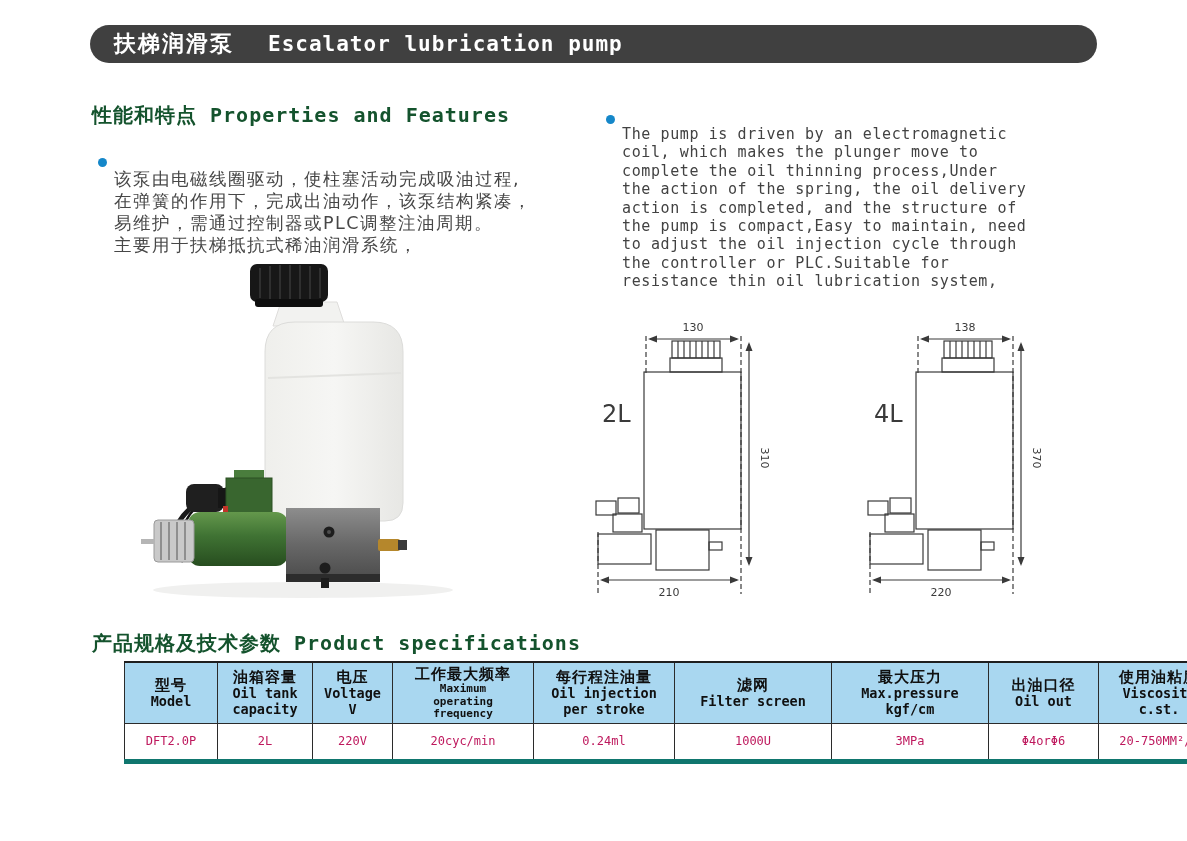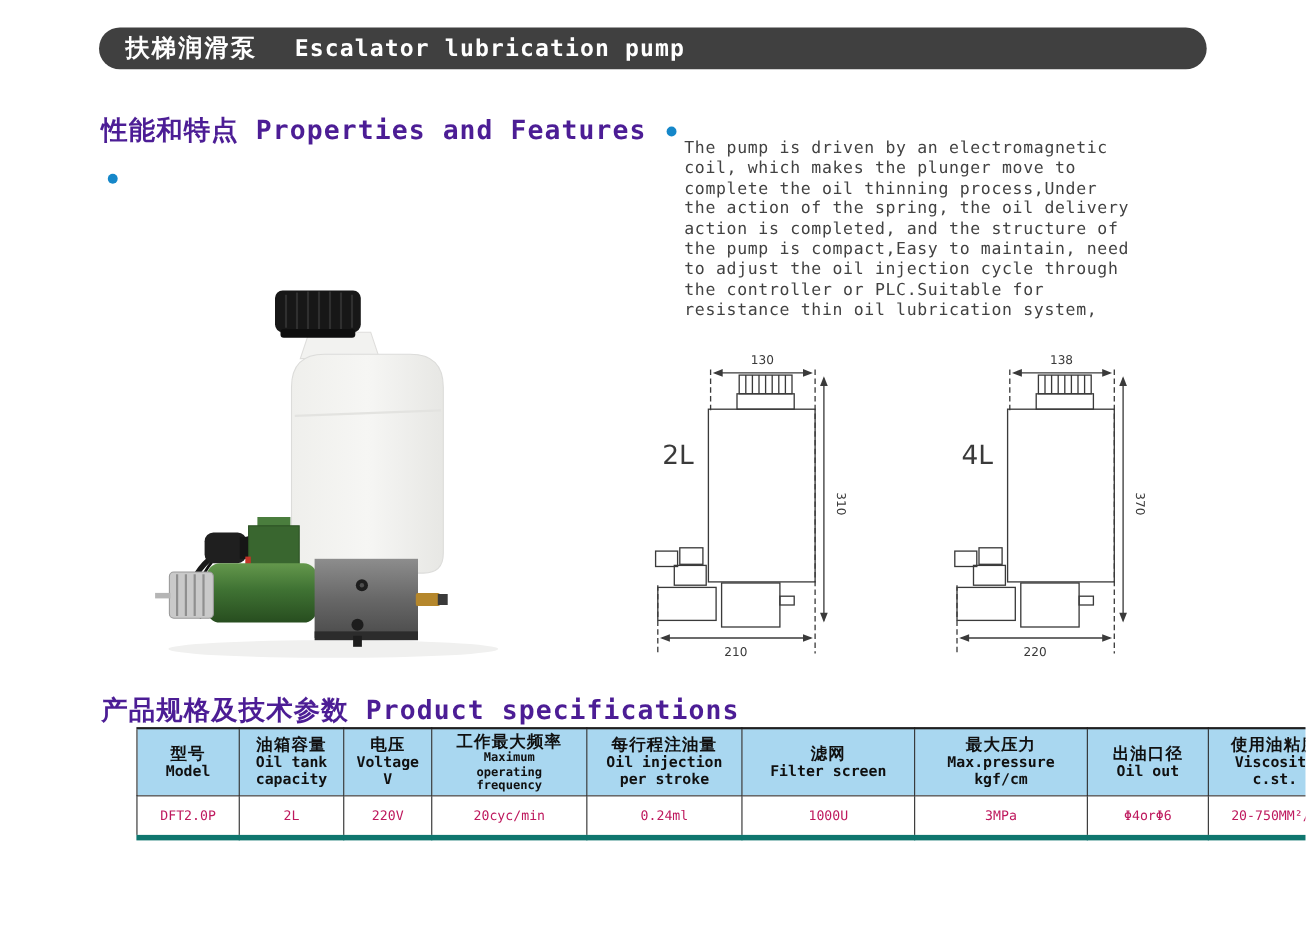--- a/index.html
+++ b/index.html
@@ -6,21 +6,21 @@
   .page{position:relative;width:1187px;height:841px;background:#ffffff;overflow:hidden;
         font-family:"DejaVu Sans","Liberation Sans",sans-serif;color:#3a3a3a;}
 
   
   .header-bar{position:absolute;left:90px;top:25px;width:1007px;height:38px;border-radius:19px;
               background:#404040;display:flex;align-items:center;padding-left:24px;box-sizing:border-box;}
   .header-bar .zh{color:#fff;font-weight:bold;font-size:22px;letter-spacing:2px;}
   .header-bar .en{color:#fff;font-weight:bold;font-size:21px;margin-left:34px;letter-spacing:1px;
                   font-family:"DejaVu Sans Mono","Liberation Mono",monospace;}
 
-  .sec-title{position:absolute;font-size:24px;font-weight:bold;color:#4c1d95;letter-spacing:1px;
+  .sec-title{position:absolute;font-size:20px;font-weight:bold;color:#14532d;letter-spacing:1px;
              font-family:"DejaVu Sans Mono","Liberation Mono",monospace;white-space:nowrap;}
   .sec-title.features{left:92px;top:102px;}
   .sec-title.specs{left:92px;top:630px;}
 
   .bullet-dot{position:absolute;border-radius:50%;background:#1587c9;}
   .dot-zh{left:98px;top:158px;width:9px;height:9px;}
   .dot-en{left:606px;top:115px;width:9px;height:9px;}
 
   .para{position:absolute;white-space:pre-line;margin-top:19px;}
   .para-zh{left:114px;top:149px;width:490px;font-size:17.5px;line-height:22px;color:#474747;
@@ -55,20 +55,24 @@
 <div class="page">
 
   <div class="header-bar">
     <span class="zh">扶梯润滑泵</span>
     <span class="en">Escalator lubrication pump</span>
   </div>
 
   <div class="sec-title features">性能和特点 Properties and Features</div>
 
   <span class="bullet-dot dot-zh"></span>
+  <div class="para para-zh">该泵由电磁线圈驱动，使柱塞活动完成吸油过程,
+在弹簧的作用下，完成出油动作，该泵结构紧凑，
+易维护，需通过控制器或PLC调整注油周期。
+主要用于扶梯抵抗式稀油润滑系统，</div>
 
   <span class="bullet-dot dot-en"></span>
   <div class="para para-en">The pump is driven by an electromagnetic
 coil, which makes the plunger move to
 complete the oil thinning process,Under
 the action of the spring, the oil delivery
 action is completed, and the structure of
 the pump is compact,Easy to maintain, need
 to adjust the oil injection cycle through
 the controller or PLC.Suitable for

